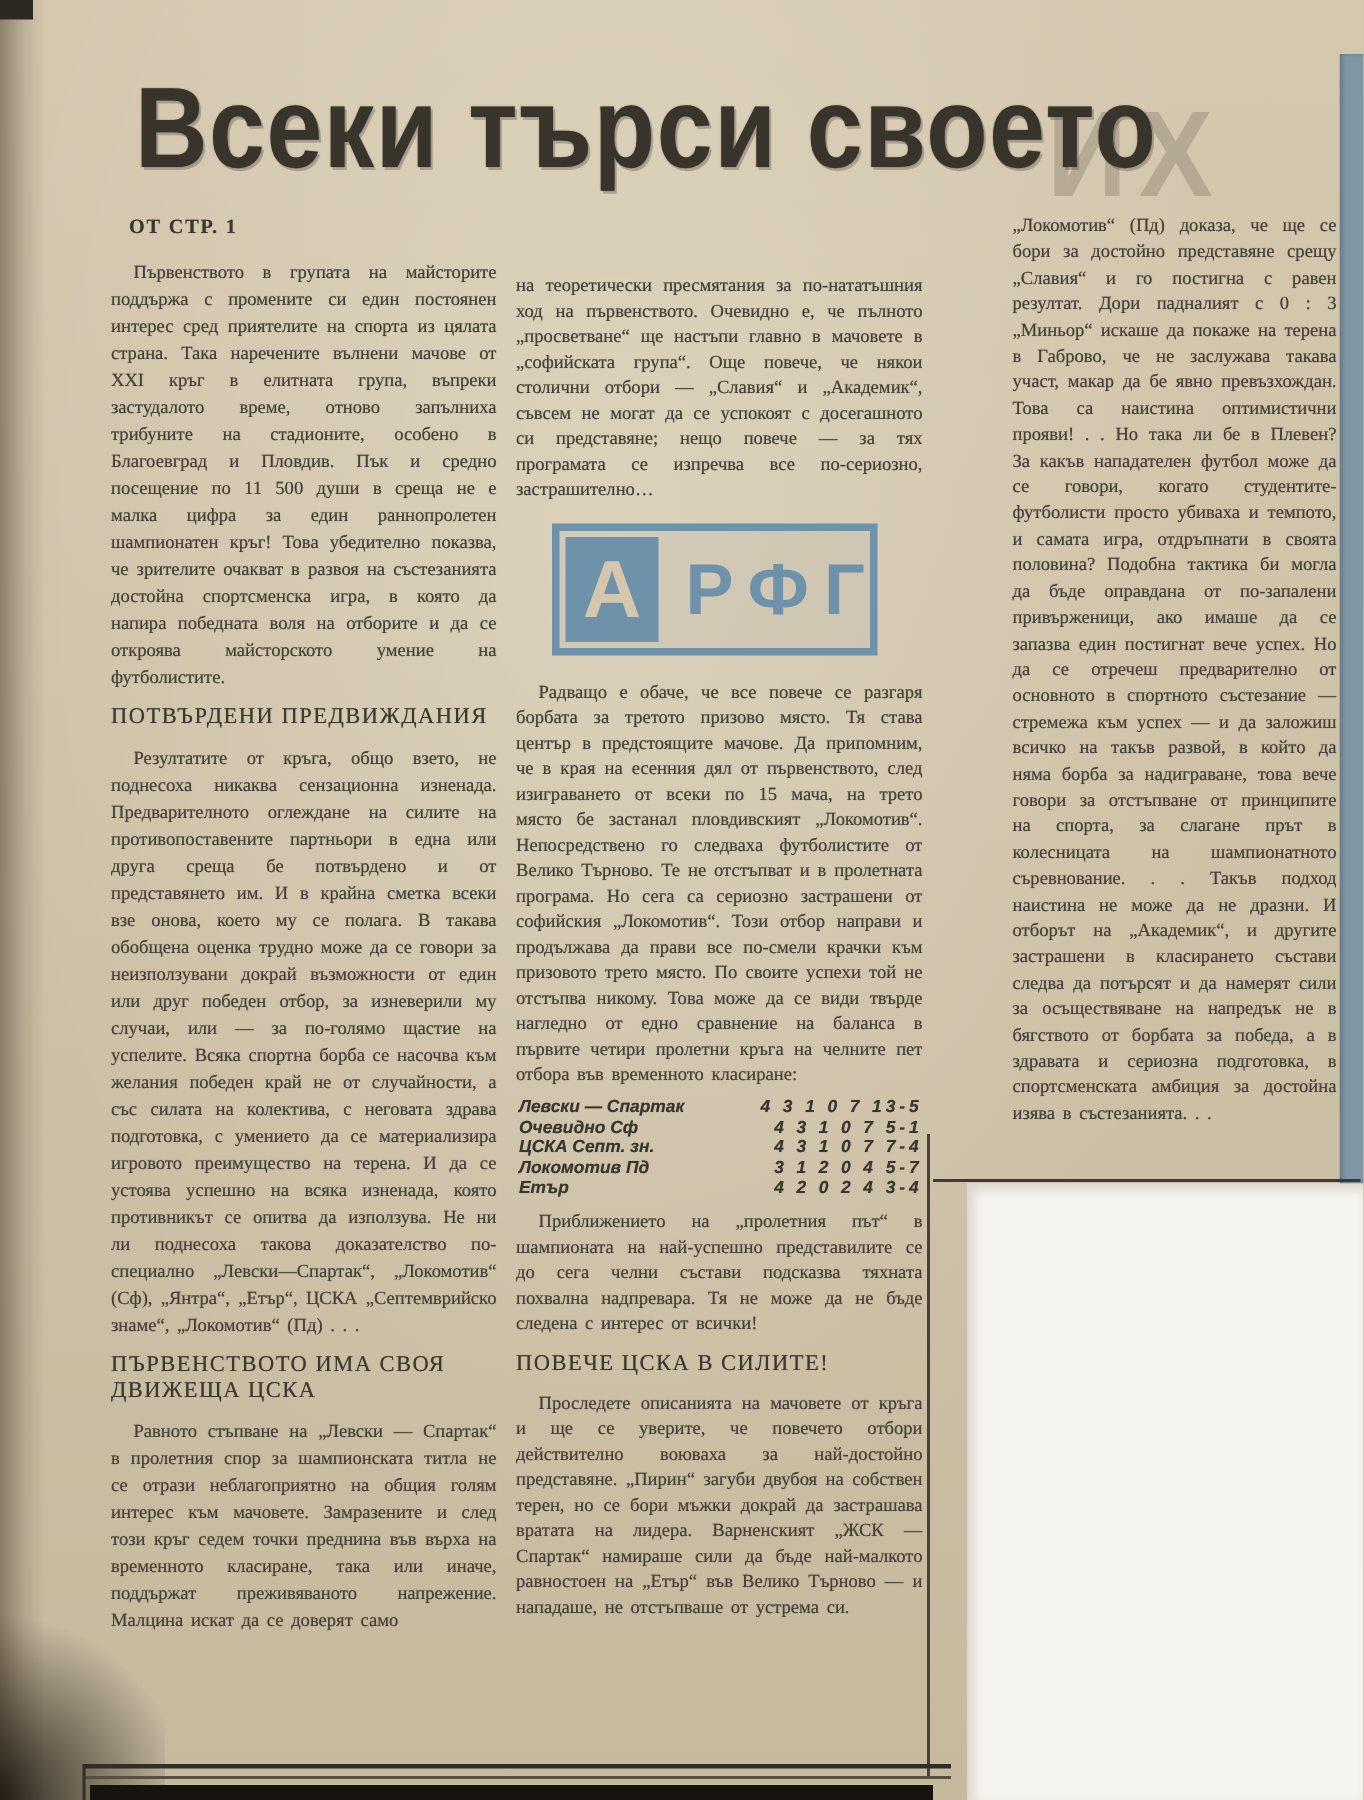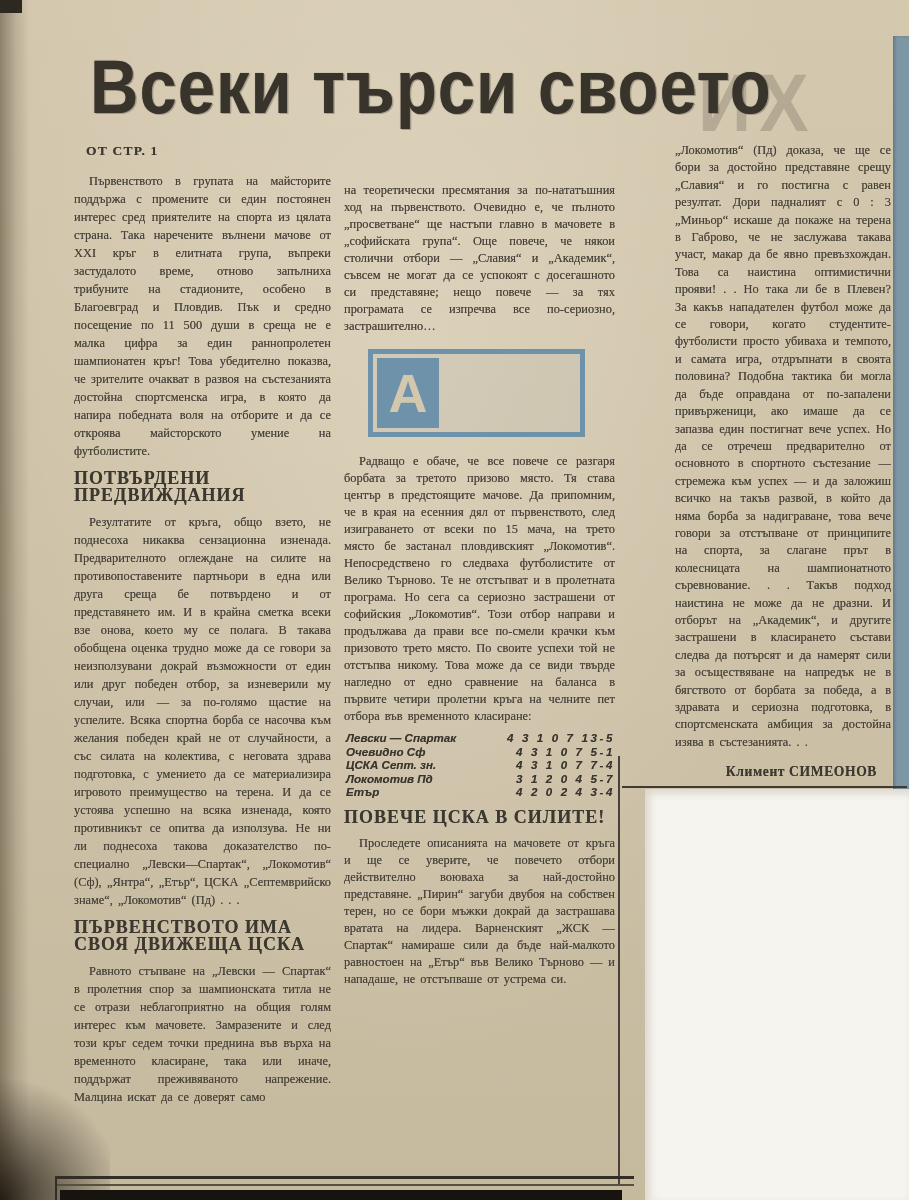--- a/index.html
+++ b/index.html
@@ -45,21 +45,21 @@
   .col{position:absolute;overflow:hidden;color:#474139;}
   .col p{margin:0 0 6px;font-size:12.4px;text-align:justify;word-spacing:2px;
     text-shadow:0 0 0.6px rgba(71,65,57,0.65);}
   .col1{left:74px;top:142px;width:257px;height:1020px;line-height:18px;}
   .col2{left:344px;top:146px;width:271px;height:1026px;line-height:17px;margin-top:36px;}
   .col3{left:630px;top:142px;width:261px;height:660px;line-height:17.4px;}
   .col3 p{line-height:17.4px;margin-left:45px;}
   .indent{text-indent:15px;}
   .kicker{font-weight:700;font-size:13.5px;letter-spacing:1.2px;margin:0 0 12px 12px;color:#3d382f;
     text-shadow:0 0 0.6px rgba(61,56,47,0.6);}
-  .subhead{font-weight:700;font-size:18px;line-height:17px;letter-spacing:1px;margin:10px 0 9px;
+  .subhead{font-weight:400;font-size:15px;line-height:17px;letter-spacing:1px;margin:10px 0 9px;
     color:#3c372f;text-shadow:0 0 0.6px rgba(60,55,47,0.6);}
   
   .logo-box{margin:14px 30px 16px 24px;height:70px;border:5px solid #6e92a9;display:flex;
     padding:4px;gap:12px;align-items:stretch;background:rgba(110,146,169,0.08);}
   .logo-a{background:#6e92a9;color:#d3c7ae;flex:0 0 62px;display:flex;align-items:center;
     justify-content:center;font-family:"Liberation Sans",sans-serif;font-weight:700;font-size:54px;}
   .logo-rest{flex:1;display:flex;align-items:center;justify-content:center;color:#6e92a9;
     font-family:"Liberation Sans",sans-serif;font-weight:700;font-size:48px;letter-spacing:10px;
     padding-left:6px;}
   
@@ -100,20 +100,21 @@
     <p class="indent">Резултатите от кръга, общо взето, не поднесоха никаква сензационна изненада. Предварителното оглеждане на силите на противопоставените партньори в една или друга среща бе потвърдено и от представянето им. И в крайна сметка всеки взе онова, което му се полага. В такава обобщена оценка трудно може да се говори за неизползувани докрай възможности от един или друг победен отбор, за изневерили му случаи, или — за по-голямо щастие на успелите. Всяка спортна борба се насочва към желания победен край не от случайности, а със силата на колектива, с неговата здрава подготовка, с умението да се материализира игровото преимущество на терена. И да се устоява успешно на всяка изненада, която противникът се опитва да използува. Не ни ли поднесоха такова доказателство по-специално „Левски—Спартак“, „Локомотив“ (Сф), „Янтра“, „Етър“, ЦСКА „Септемврийско знаме“, „Локомотив“ (Пд) . . .</p>
     <div class="subhead">ПЪРВЕНСТВОТО ИМА СВОЯ ДВИЖЕЩА ЦСКА</div>
     <p class="indent">Равното стъпване на „Левски — Спартак“ в пролетния спор за шампионската титла не се отрази неблагоприятно на общия голям интерес към мачовете. Замразените и след този кръг седем точки преднина във върха на временното класиране, така или иначе, поддържат преживяваното напрежение. Малцина искат да се доверят само</p>
   </div>
 
   <div class="col col2">
     <p>на теоретически пресмятания за по-нататъшния ход на първенството. Очевидно е, че пълното „просветване“ ще настъпи главно в мачовете в „софийската група“. Още повече, че някои столични отбори — „Славия“ и „Академик“, съвсем не могат да се успокоят с досегашното си представяне; нещо повече — за тях програмата се изпречва все по-сериозно, застрашително…</p>
 
     <div class="logo-box">
       <span class="logo-a">А</span>
+      <span class="logo-rest">РФГ</span>
     </div>
 
     <p class="indent">Радващо е обаче, че все повече се разгаря борбата за третото призово място. Тя става център в предстоящите мачове. Да припомним, че в края на есенния дял от първенството, след изиграването от всеки по 15 мача, на трето място бе застанал пловдивският „Локомотив“. Непосредствено го следваха футболистите от Велико Търново. Те не отстъпват и в пролетната програма. Но сега са сериозно застрашени от софийския „Локомотив“. Този отбор направи и продължава да прави все по-смели крачки към призовото трето място. По своите успехи той не отстъпва никому. Това може да се види твърде нагледно от едно сравнение на баланса в първите четири пролетни кръга на челните пет отбора във временното класиране:</p>
 
     <div class="standings">
       <div class="standings-row">
         <span>Левски — Спартак</span>
         <span class="stats">4 3 1 0 7 13-5</span>
       </div>
       <div class="standings-row">
@@ -127,22 +128,22 @@
       <div class="standings-row">
         <span>Локомотив Пд</span>
         <span class="stats">3 1 2 0 4 5-7</span>
       </div>
       <div class="standings-row">
         <span>Етър</span>
         <span class="stats">4 2 0 2 4 3-4</span>
       </div>
     </div>
 
+    <p class="indent">Приближението на „пролетния път“ в шампионата на най-успешно представилите се до сега челни състави подсказва тяхната похвална надпревара. Тя не може да не бъде следена с интерес от всички!</p>
     <div class="subhead">ПОВЕЧЕ ЦСКА В СИЛИТЕ!</div>
     <p class="indent">Проследете описанията на мачовете от кръга и ще се уверите, че повечето отбори действително воюваха за най-достойно представяне. „Пирин“ загуби двубоя на собствен терен, но се бори мъжки докрай да застрашава вратата на лидера. Варненският „ЖСК — Спартак“ намираше сили да бъде най-малкото равностоен на „Етър“ във Велико Търново — и нападаше, не отстъпваше от устрема си.</p>
   </div>
 
   <div class="col col3">
     <p>„Локомотив“ (Пд) доказа, че ще се бори за достойно представяне срещу „Славия“ и го постигна с равен резултат. Дори падналият с 0 : 3 „Миньор“ искаше да покаже на терена в Габрово, че не заслужава такава участ, макар да бе явно превъзхождан. Това са наистина оптимистични прояви! . . Но така ли бе в Плевен? За какъв нападателен футбол може да се говори, когато студентите-футболисти просто убиваха и темпото, и самата игра, отдръпнати в своята половина? Подобна тактика би могла да бъде оправдана от по-запалени привърженици, ако имаше да се запазва един постигнат вече успех. Но да се отречеш предварително от основното в спортното състезание — стремежа към успех — и да заложиш всичко на такъв развой, в който да няма борба за надиграване, това вече говори за отстъпване от принципите на спорта, за слагане прът в колесницата на шампионатното съревнование. . . Такъв подход наистина не може да не дразни. И отборът на „Академик“, и другите застрашени в класирането състави следва да потърсят и да намерят сили за осъществяване на напредък не в бягството от борбата за победа, а в здравата и сериозна подготовка, в спортсменската амбиция за достойна изява в състезанията. . .</p>
-    <div class="byline">Климент СИМЕОНОВ</div>
   </div>
 
 </div>
 
 </body></html>

